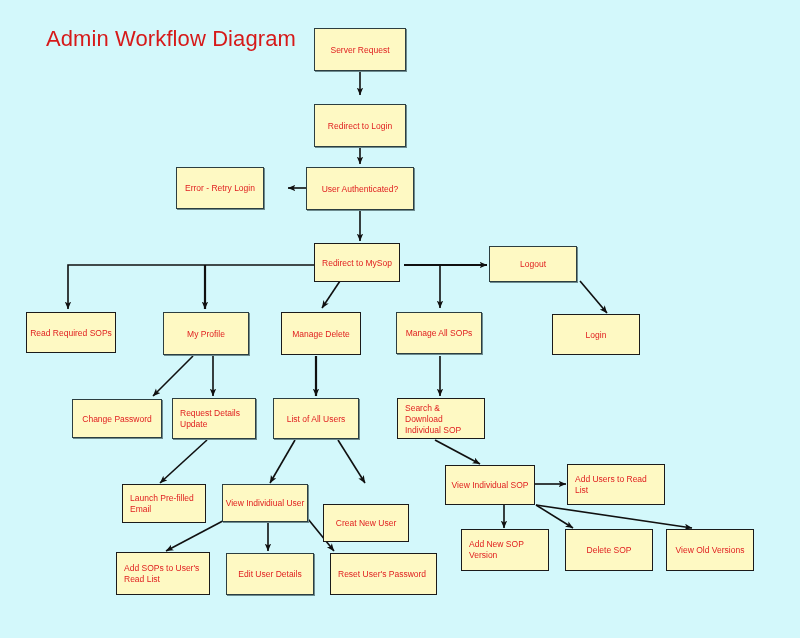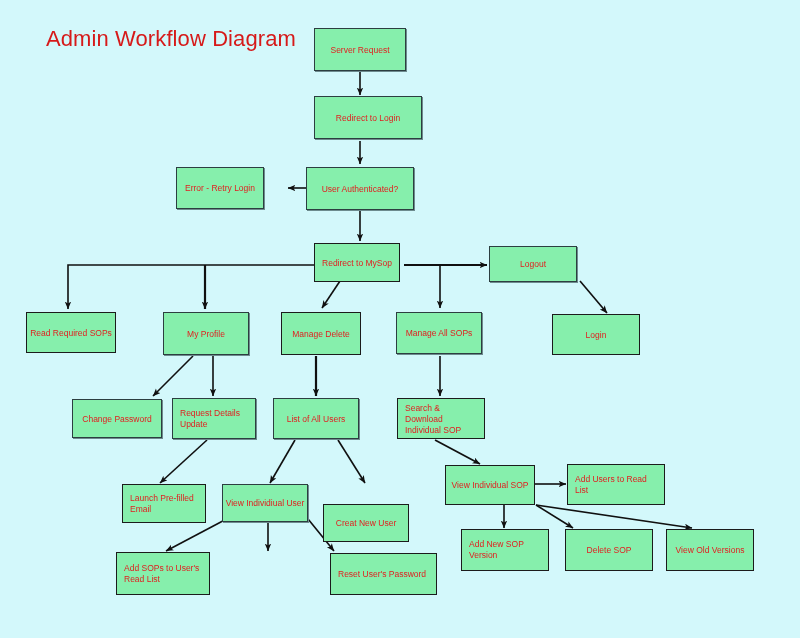--- a/index.html
+++ b/index.html
@@ -35,21 +35,21 @@
     font-weight: normal;
     color: #d61a1a;
     font-family: "Liberation Sans", sans-serif;
     letter-spacing: 0.1px;
     white-space: nowrap;
     margin: 0;
   }
   .node {
     position: absolute;
     box-sizing: border-box;
-    background: #86efac;
+    background: #fef9c3;
     border: 1px solid #1b1b1b;
     color: #e02020;
     font-size: 8.5px;
     font-family: "Liberation Sans", sans-serif;
     line-height: 11px;
     overflow: hidden;
   }
   .node .node-label {
     position: absolute;
     left: 7px;
@@ -134,21 +134,21 @@
       <path d="M536,505 L692,528" stroke-width="1.6" marker-end="url(#ah)"></path>
     </g>
   </svg>
 
   <h1 class="diagram-title">Admin Workflow Diagram</h1>
 
   <div class="node center mid shadow" style="left:314px; top:28px; width:92px; height:43px;">
     <span class="node-label">Server Request</span>
   </div>
 
-  <div class="node center mid shadow" style="left:314px; top:96px; width:108px; height:43px;">
+  <div class="node center mid shadow" style="left:314px; top:104px; width:92px; height:43px;">
     <span class="node-label">Redirect to Login</span>
   </div>
 
   <div class="node center mid shadow" style="left:176px; top:167px; width:88px; height:42px;">
     <span class="node-label">Error - Retry Login</span>
   </div>
 
   <div class="node center mid shadow" style="left:306px; top:167px; width:108px; height:43px;">
     <span class="node-label">User Authenticated?</span>
   </div>
@@ -214,20 +214,23 @@
   </div>
 
   <div class="node mid" style="left:567px; top:464px; width:98px; height:41px;">
     <span class="node-label">Add Users to Read List</span>
   </div>
 
   <div class="node mid" style="left:116px; top:552px; width:94px; height:43px;">
     <span class="node-label">Add SOPs to User's Read List</span>
   </div>
 
+  <div class="node center mid shadow" style="left:226px; top:553px; width:88px; height:42px;">
+    <span class="node-label">Edit User Details</span>
+  </div>
 
   <div class="node mid" style="left:330px; top:553px; width:107px; height:42px;">
     <span class="node-label">Reset User's Password</span>
   </div>
 
   <div class="node mid" style="left:461px; top:529px; width:88px; height:42px;">
     <span class="node-label">Add New SOP Version</span>
   </div>
 
   <div class="node center mid" style="left:565px; top:529px; width:88px; height:42px;">

